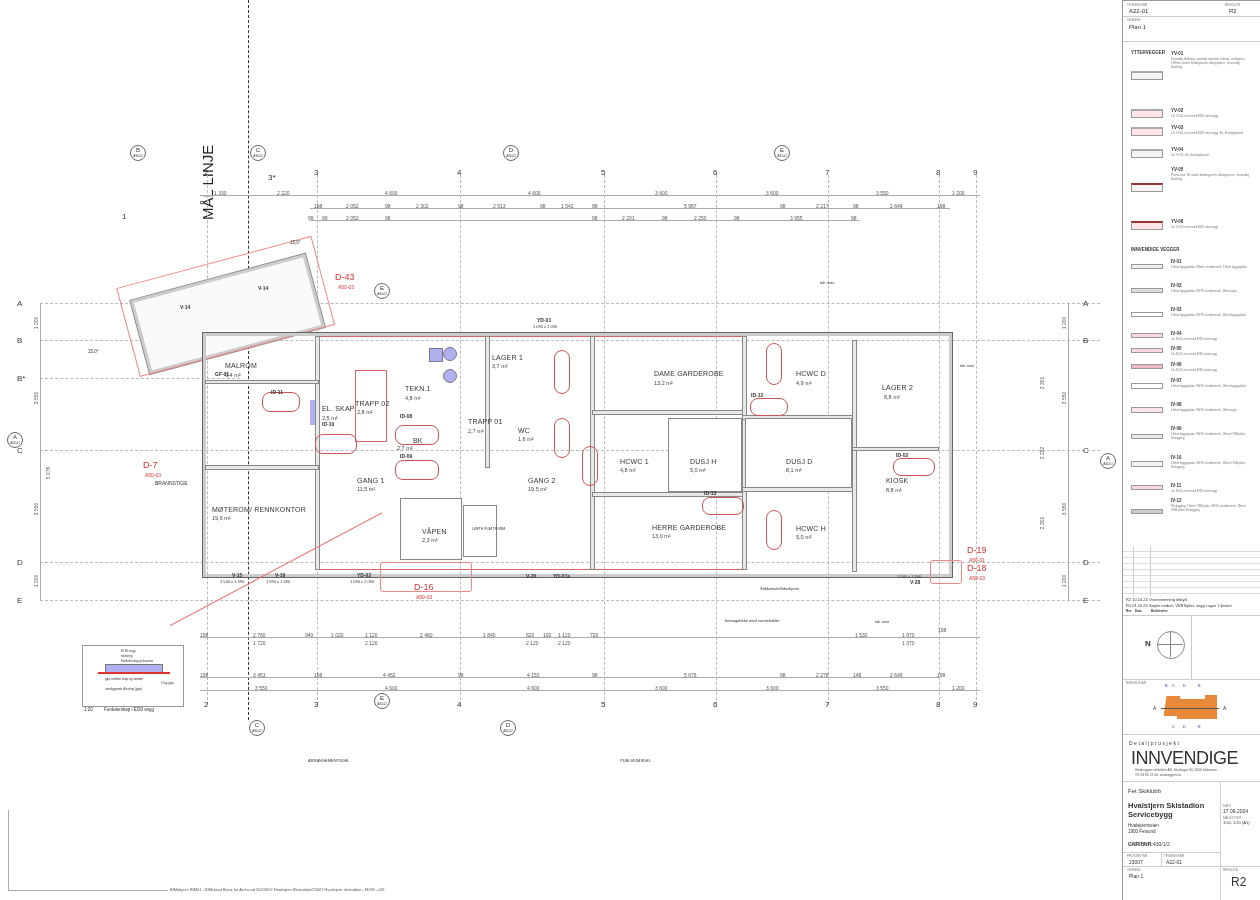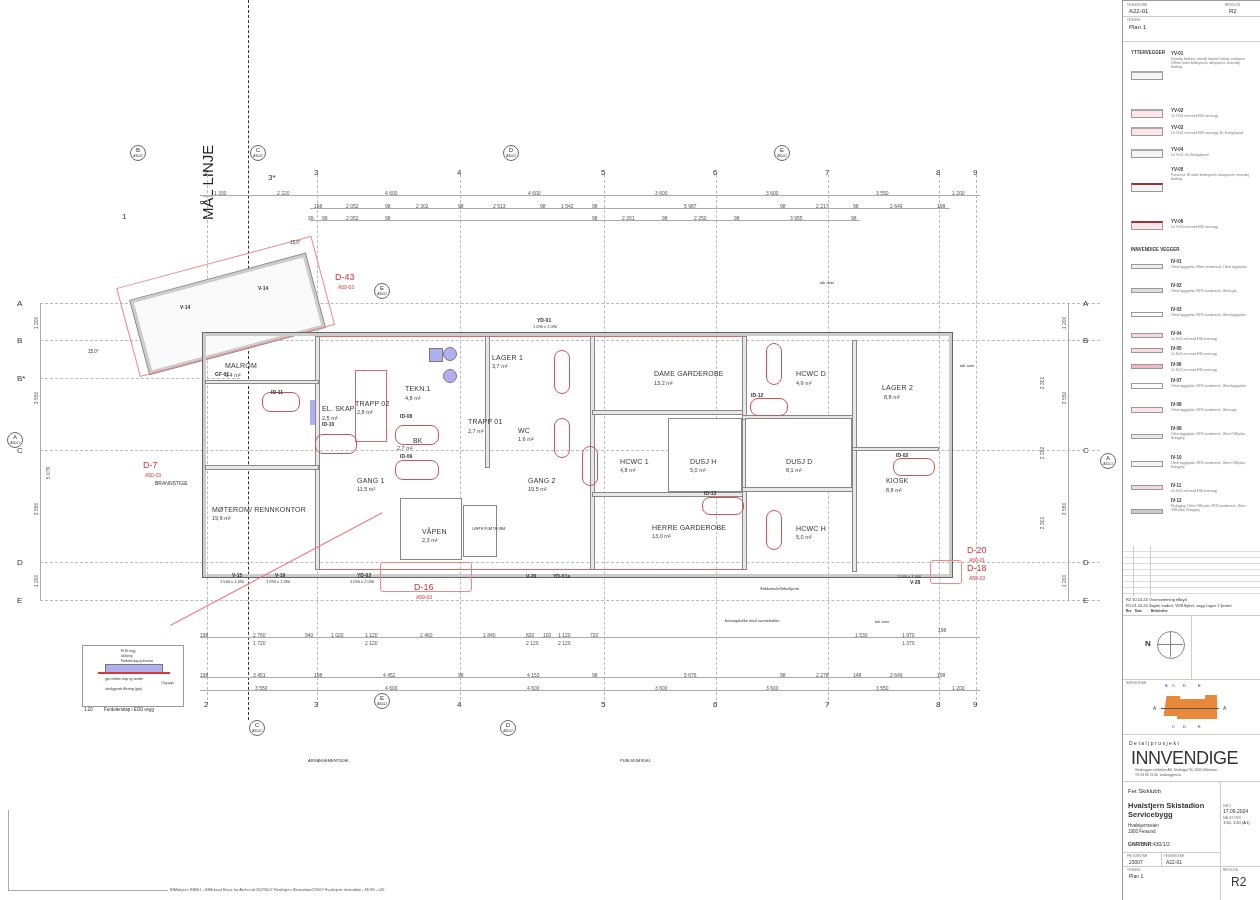--- a/index.html
+++ b/index.html
@@ -228,21 +228,21 @@
   <div class="t" style="left:704px;top:491px;font-size:5px;font-weight:bold;">ID-13</div>
   <div class="t" style="left:896px;top:453px;font-size:5px;font-weight:bold;">ID-02</div>
   <div class="t" style="left:751px;top:393px;font-size:5px;font-weight:bold;">ID-12</div>
 
   <div class="detail-ref" style="left:335px;top:272px;">D-43</div>
   <div class="detail-sub" style="left:338px;top:284px;">A50-03</div>
   <div class="detail-ref" style="left:143px;top:460px;">D-7</div>
   <div class="detail-sub" style="left:145px;top:472px;">A50-03</div>
   <div class="detail-ref" style="left:414px;top:582px;">D-16</div>
   <div class="detail-sub" style="left:416px;top:594px;">A50-03</div>
-  <div class="detail-ref" style="left:967px;top:545px;">D-20</div>
+  <div class="detail-ref" style="left:967px;top:545px;">D-19</div>
   <div class="detail-sub" style="left:969px;top:557px;">A50-01</div>
   <div class="detail-ref" style="left:967px;top:563px;">D-18</div>
   <div class="detail-sub" style="left:969px;top:575px;">A50-03</div>
   <div class="abs" style="left:930px;top:560px;width:30px;height:22px;border:1px solid #e88;border-radius:3px;"></div>
   <div class="abs" style="left:380px;top:562px;width:90px;height:28px;border:1px solid #e88;border-radius:3px;"></div>
 
   <div class="abs" style="left:170px;top:625px;width:240px;border-top:1px solid #e77;transform:rotate(-28deg);transform-origin:left top;"></div>
 
   <div class="t" style="left:180px;top:305px;font-size:5px;font-weight:bold;">V-14</div>
   <div class="t" style="left:258px;top:286px;font-size:5px;font-weight:bold;">V-14</div>

